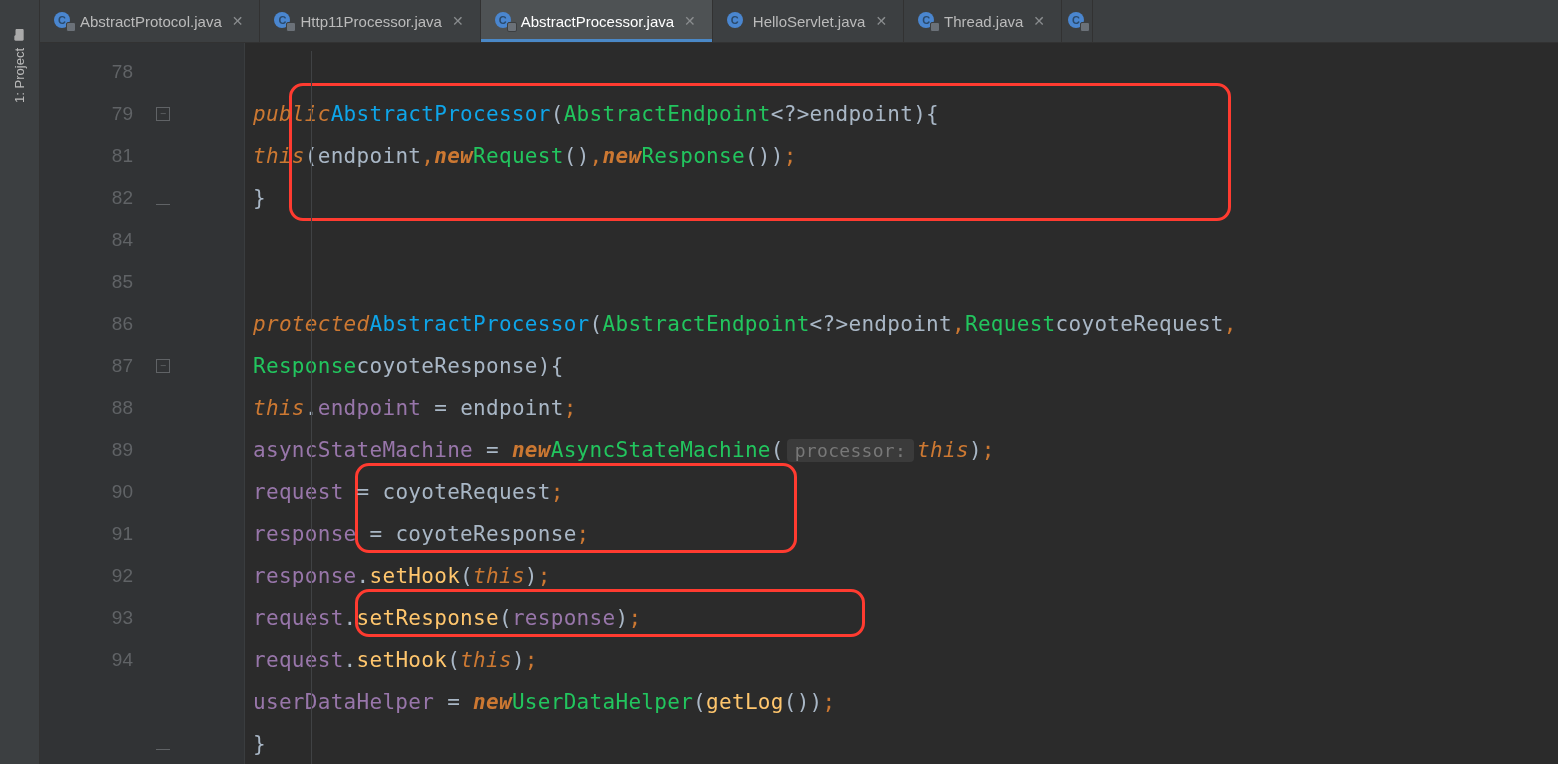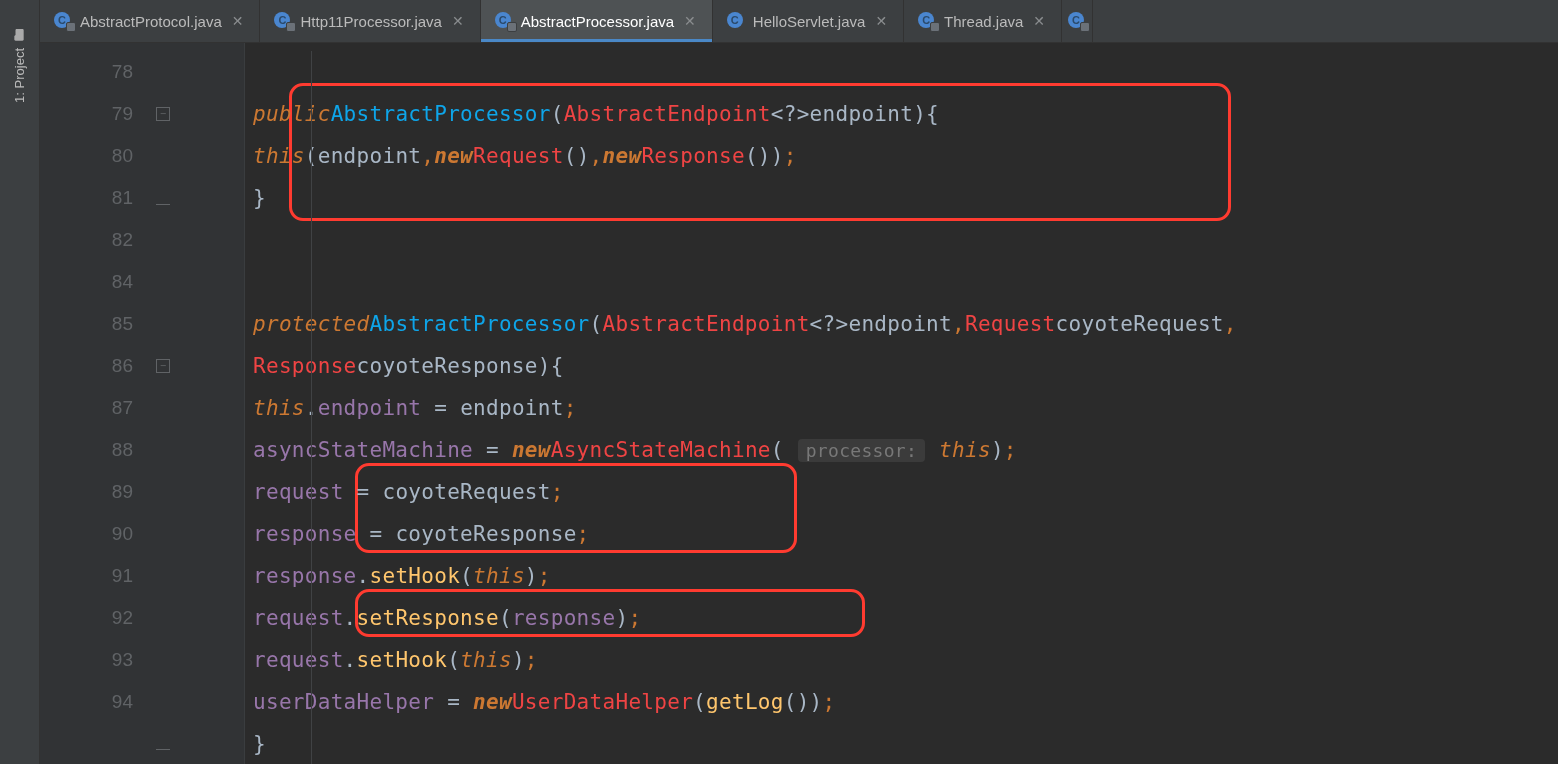--- a/index.html
+++ b/index.html
@@ -194,34 +194,34 @@
     position: absolute;
     border: 3px solid #ff3b30;
     border-radius: 14px;
     pointer-events: none;
   }
   
   .kw-public { color: #cc7832; font-style: italic; }
   .kw-protected { color: #cc7832; font-style: italic; }
   .kw-new { color: #cc7832; font-style: italic; font-weight: bold; }
   .kw-this { color: #cc7832; font-style: italic; text-align: right; }
-  .type { color: #ef4444; text-align: center; }
+  .type { color: #22c55e; text-align: center; }
   .field { color: #9876aa; }
   .param { color: #a9b7c6; }
   .brace { color: #a9b7c6; }
   .paren { color: #a9b7c6; }
   .semi { color: #cc7832; }
   .generic { color: #a9b7c6; }
   .hint-label {
     background: #3b3b3b;
     color: #787878;
     padding: 1px 8px;
     border-radius: 4px;
     font-size: 18px;
-    margin: 0 14px;
+    margin: 0 3px;
   }
   .ctor-name { color: #0ea5e9; }
   .call { color: #ffc66d; }
 </style>
 </head>
 <body>
 
 <div class="workspace">
 
   <div class="sidebar-left">
@@ -281,21 +281,20 @@
             <span class="lock-overlay"></span>
         </span>
       </div>
     </div>
 
     <div class="editor">
 
       <div class="gutter">
         <div class="gutter-row">78</div>
         <div class="gutter-row">79</div>
-        <div class="gutter-row">80</div>
         <div class="gutter-row">81</div>
         <div class="gutter-row">82</div>
         <div class="gutter-row">84</div>
         <div class="gutter-row">85</div>
         <div class="gutter-row">86</div>
         <div class="gutter-row">87</div>
         <div class="gutter-row">88</div>
         <div class="gutter-row">89</div>
         <div class="gutter-row">90</div>
         <div class="gutter-row">91</div>

